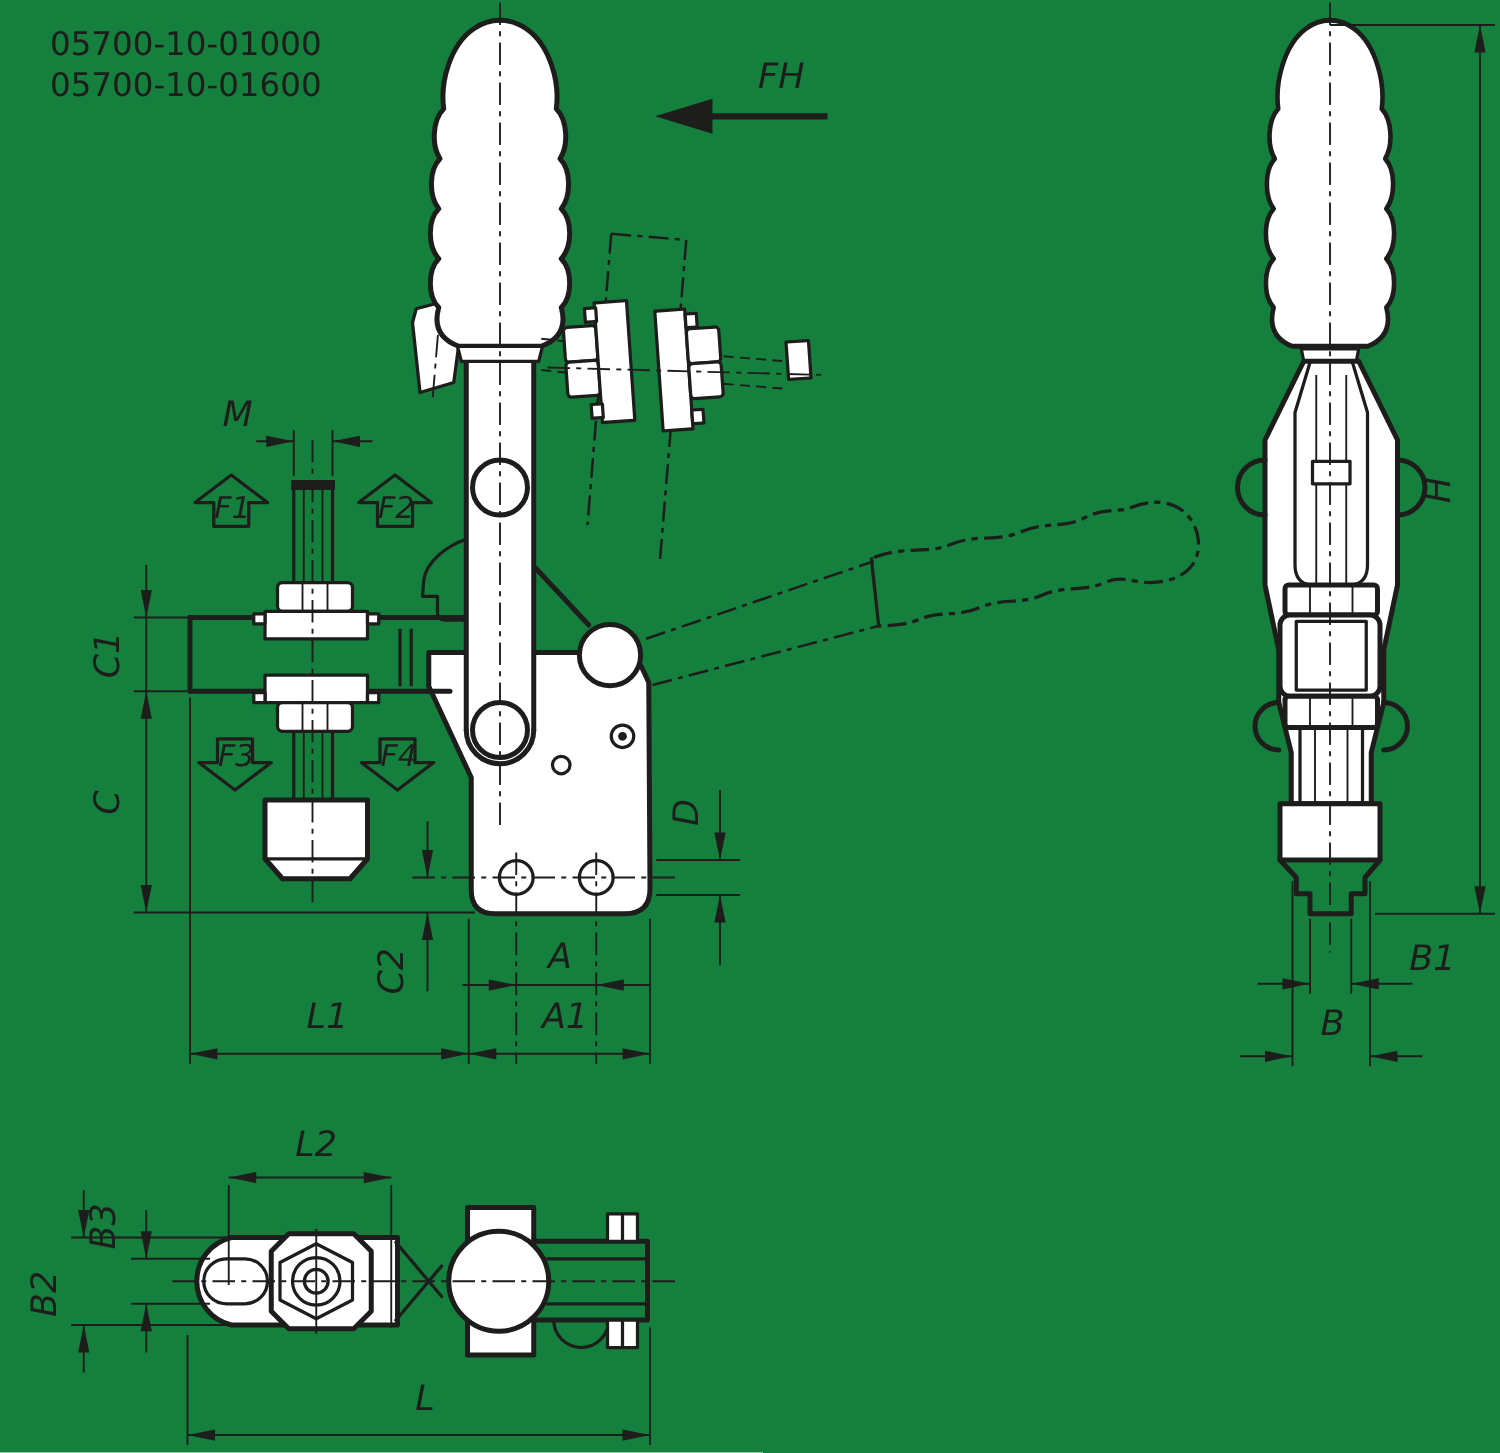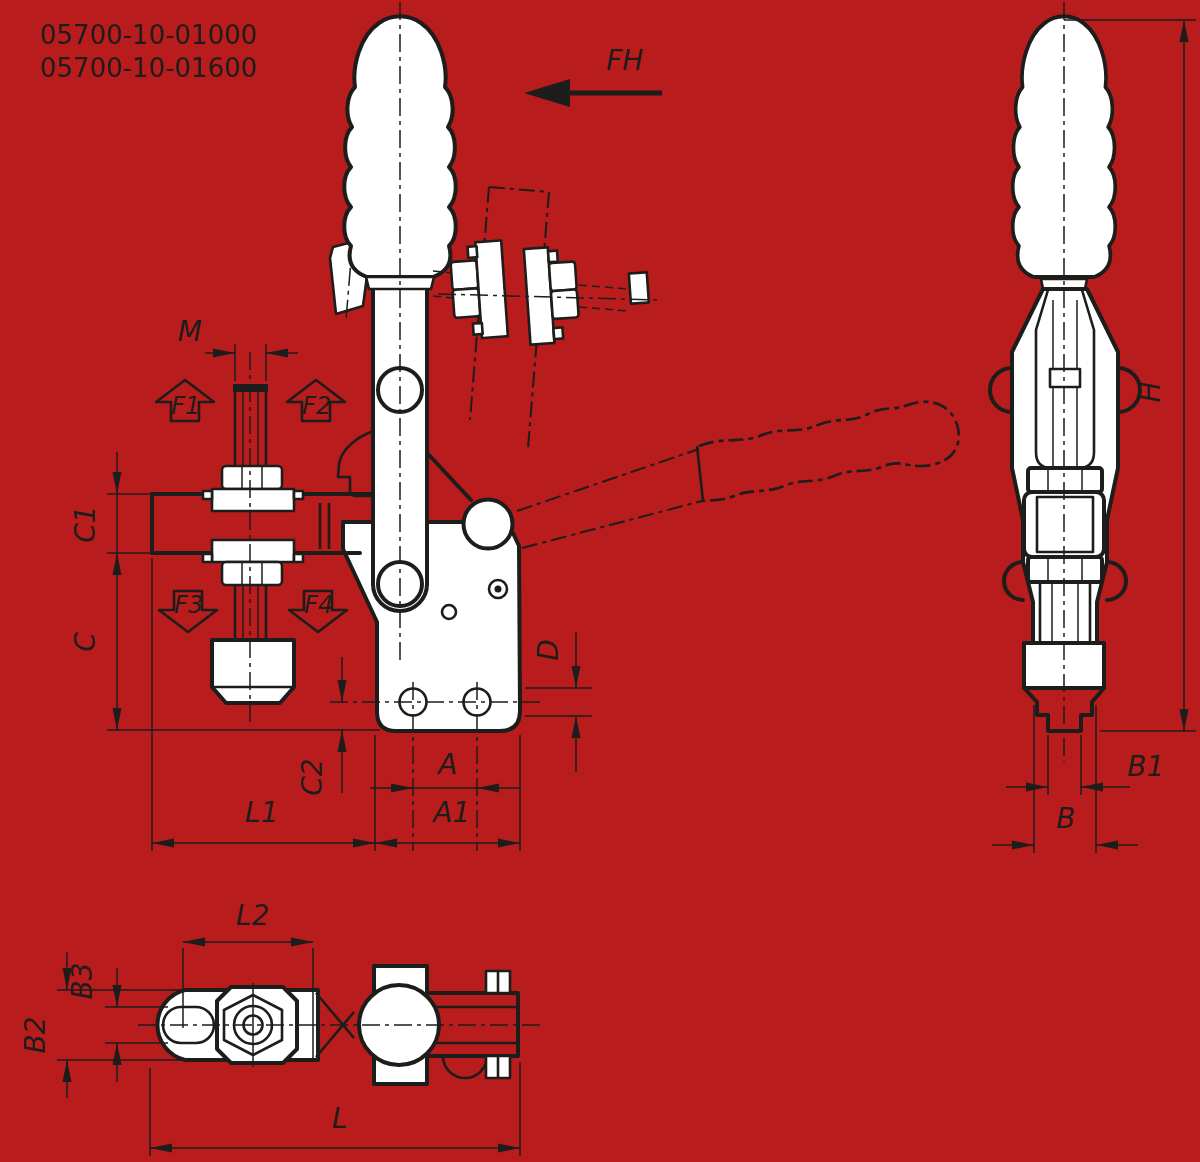--- a/index.html
+++ b/index.html
@@ -1,16 +1,16 @@
 <!DOCTYPE html>
 <html><head>
 <meta charset="utf-8">
 <style>
   html,body{margin:0;padding:0;background:#ffffff;}
-  .sheet{position:relative;width:1200px;height:1162px;background:#b91c1c;overflow:hidden;}
+  .sheet{position:relative;width:1200px;height:1162px;background:#15803d;overflow:hidden;}
   svg{display:block;}
   .pn{font:26px "DejaVu Sans","Liberation Sans",sans-serif;fill:#1d1d1b;}
   .lbl{font:italic 28px "DejaVu Sans","Liberation Sans",sans-serif;fill:#1d1d1b;}
   .flbl{font:italic 24px "DejaVu Sans","Liberation Sans",sans-serif;fill:#1d1d1b;}
   .hv{stroke:#1d1d1b;stroke-width:4;fill:none;stroke-linejoin:round;stroke-linecap:round;}
   .hvf{stroke:#1d1d1b;stroke-width:4;fill:#ffffff;stroke-linejoin:round;}
   .md{stroke:#1d1d1b;stroke-width:2.6;fill:none;stroke-linejoin:round;}
   .mdf{stroke:#1d1d1b;stroke-width:2.6;fill:#ffffff;stroke-linejoin:round;}
   .tn{stroke:#1d1d1b;stroke-width:1.5;fill:none;}
   .cl{stroke:#1d1d1b;stroke-width:1.5;fill:none;stroke-dasharray:18 5 4 5;}

